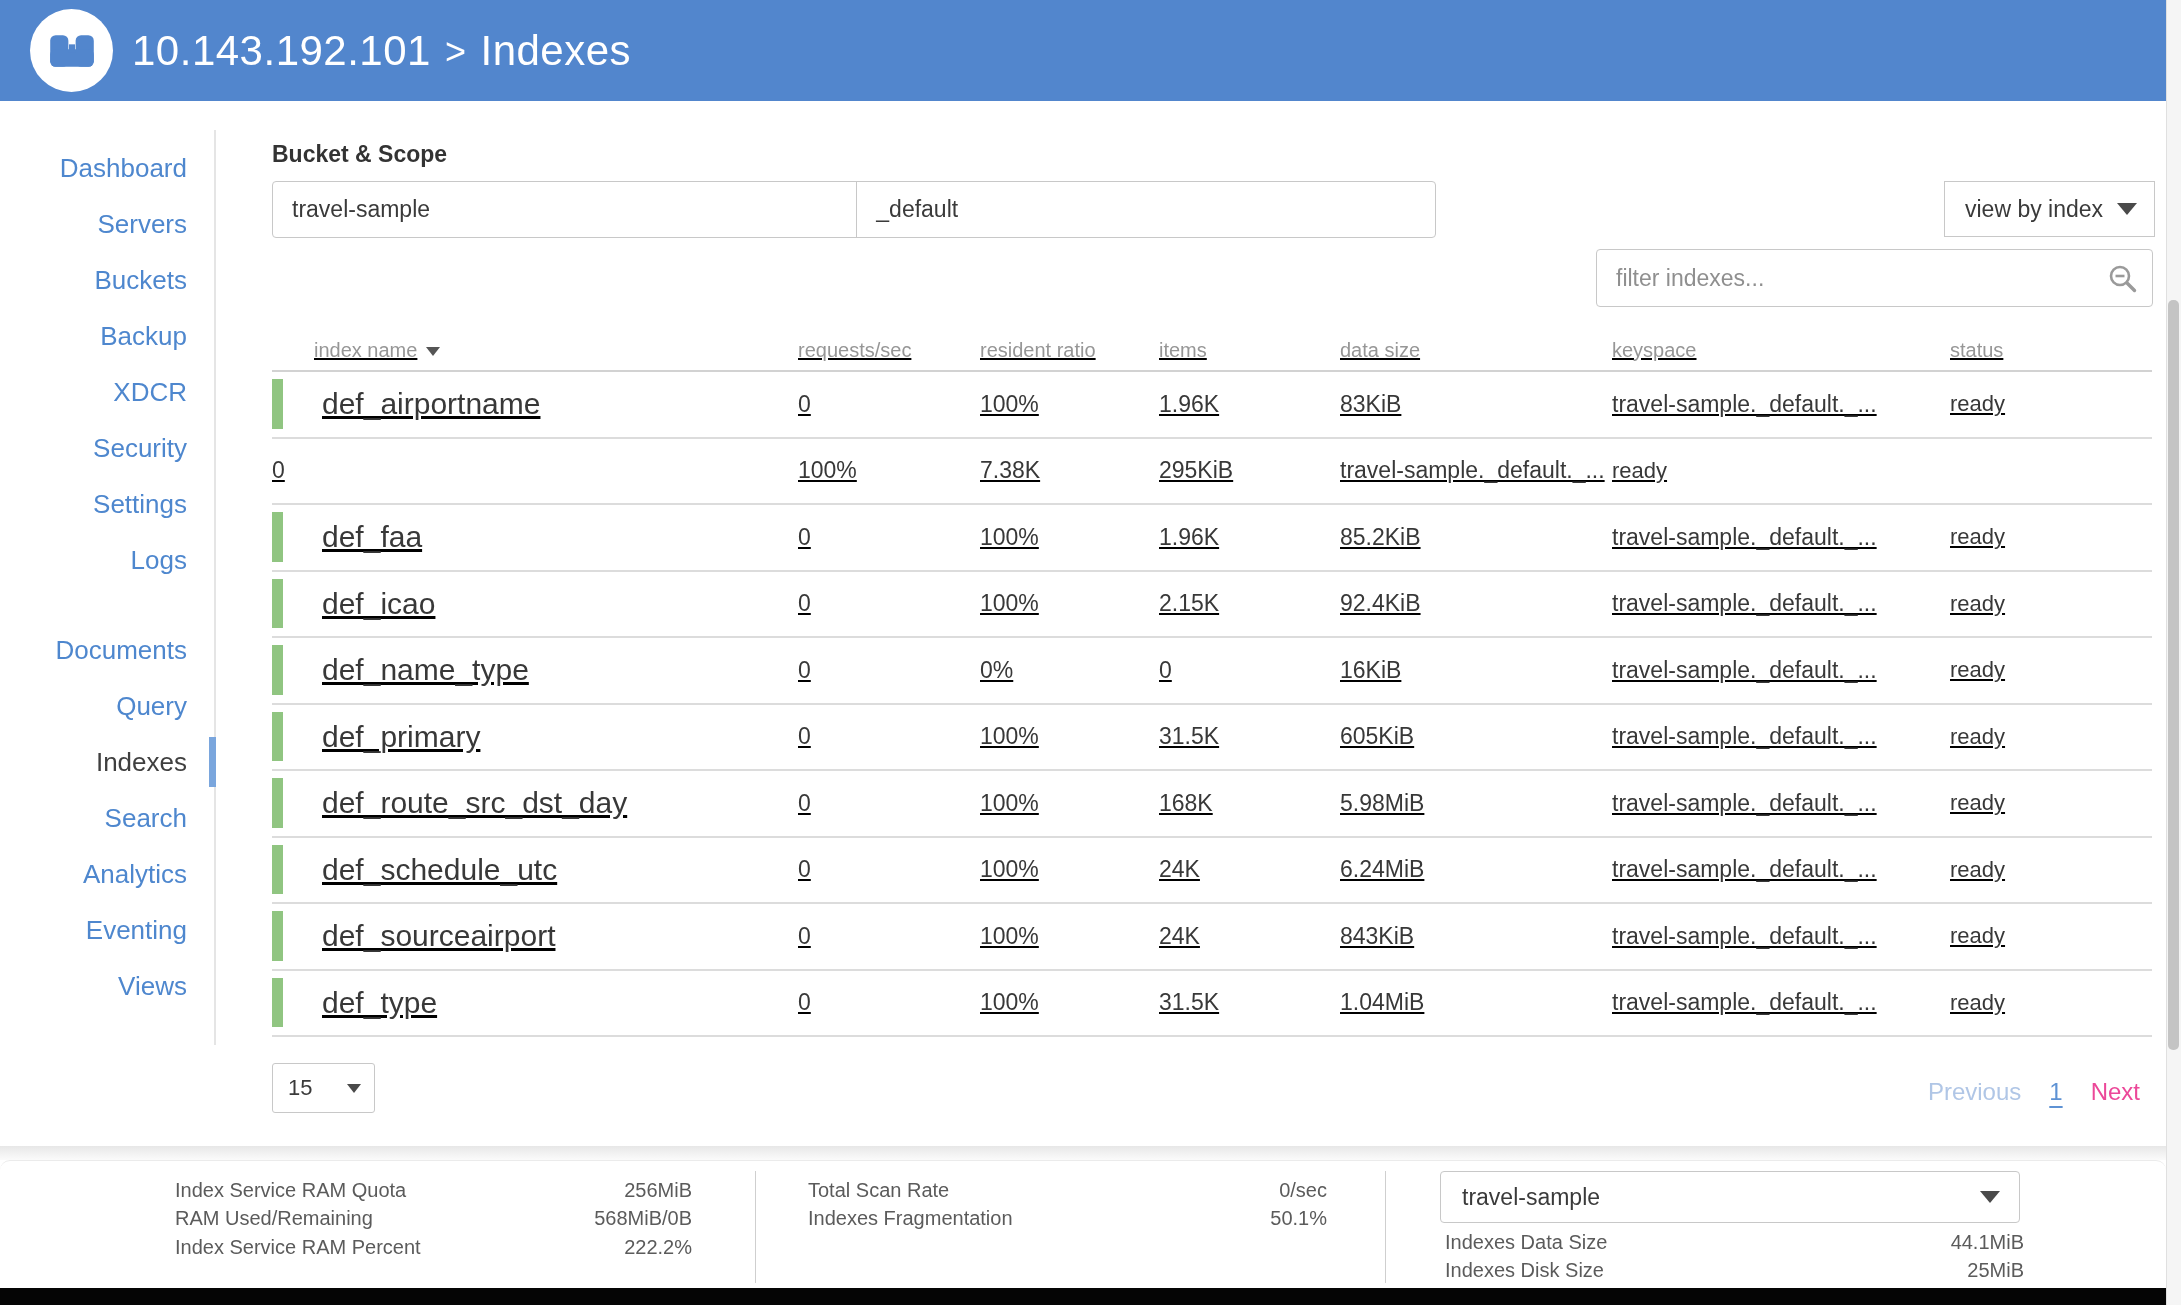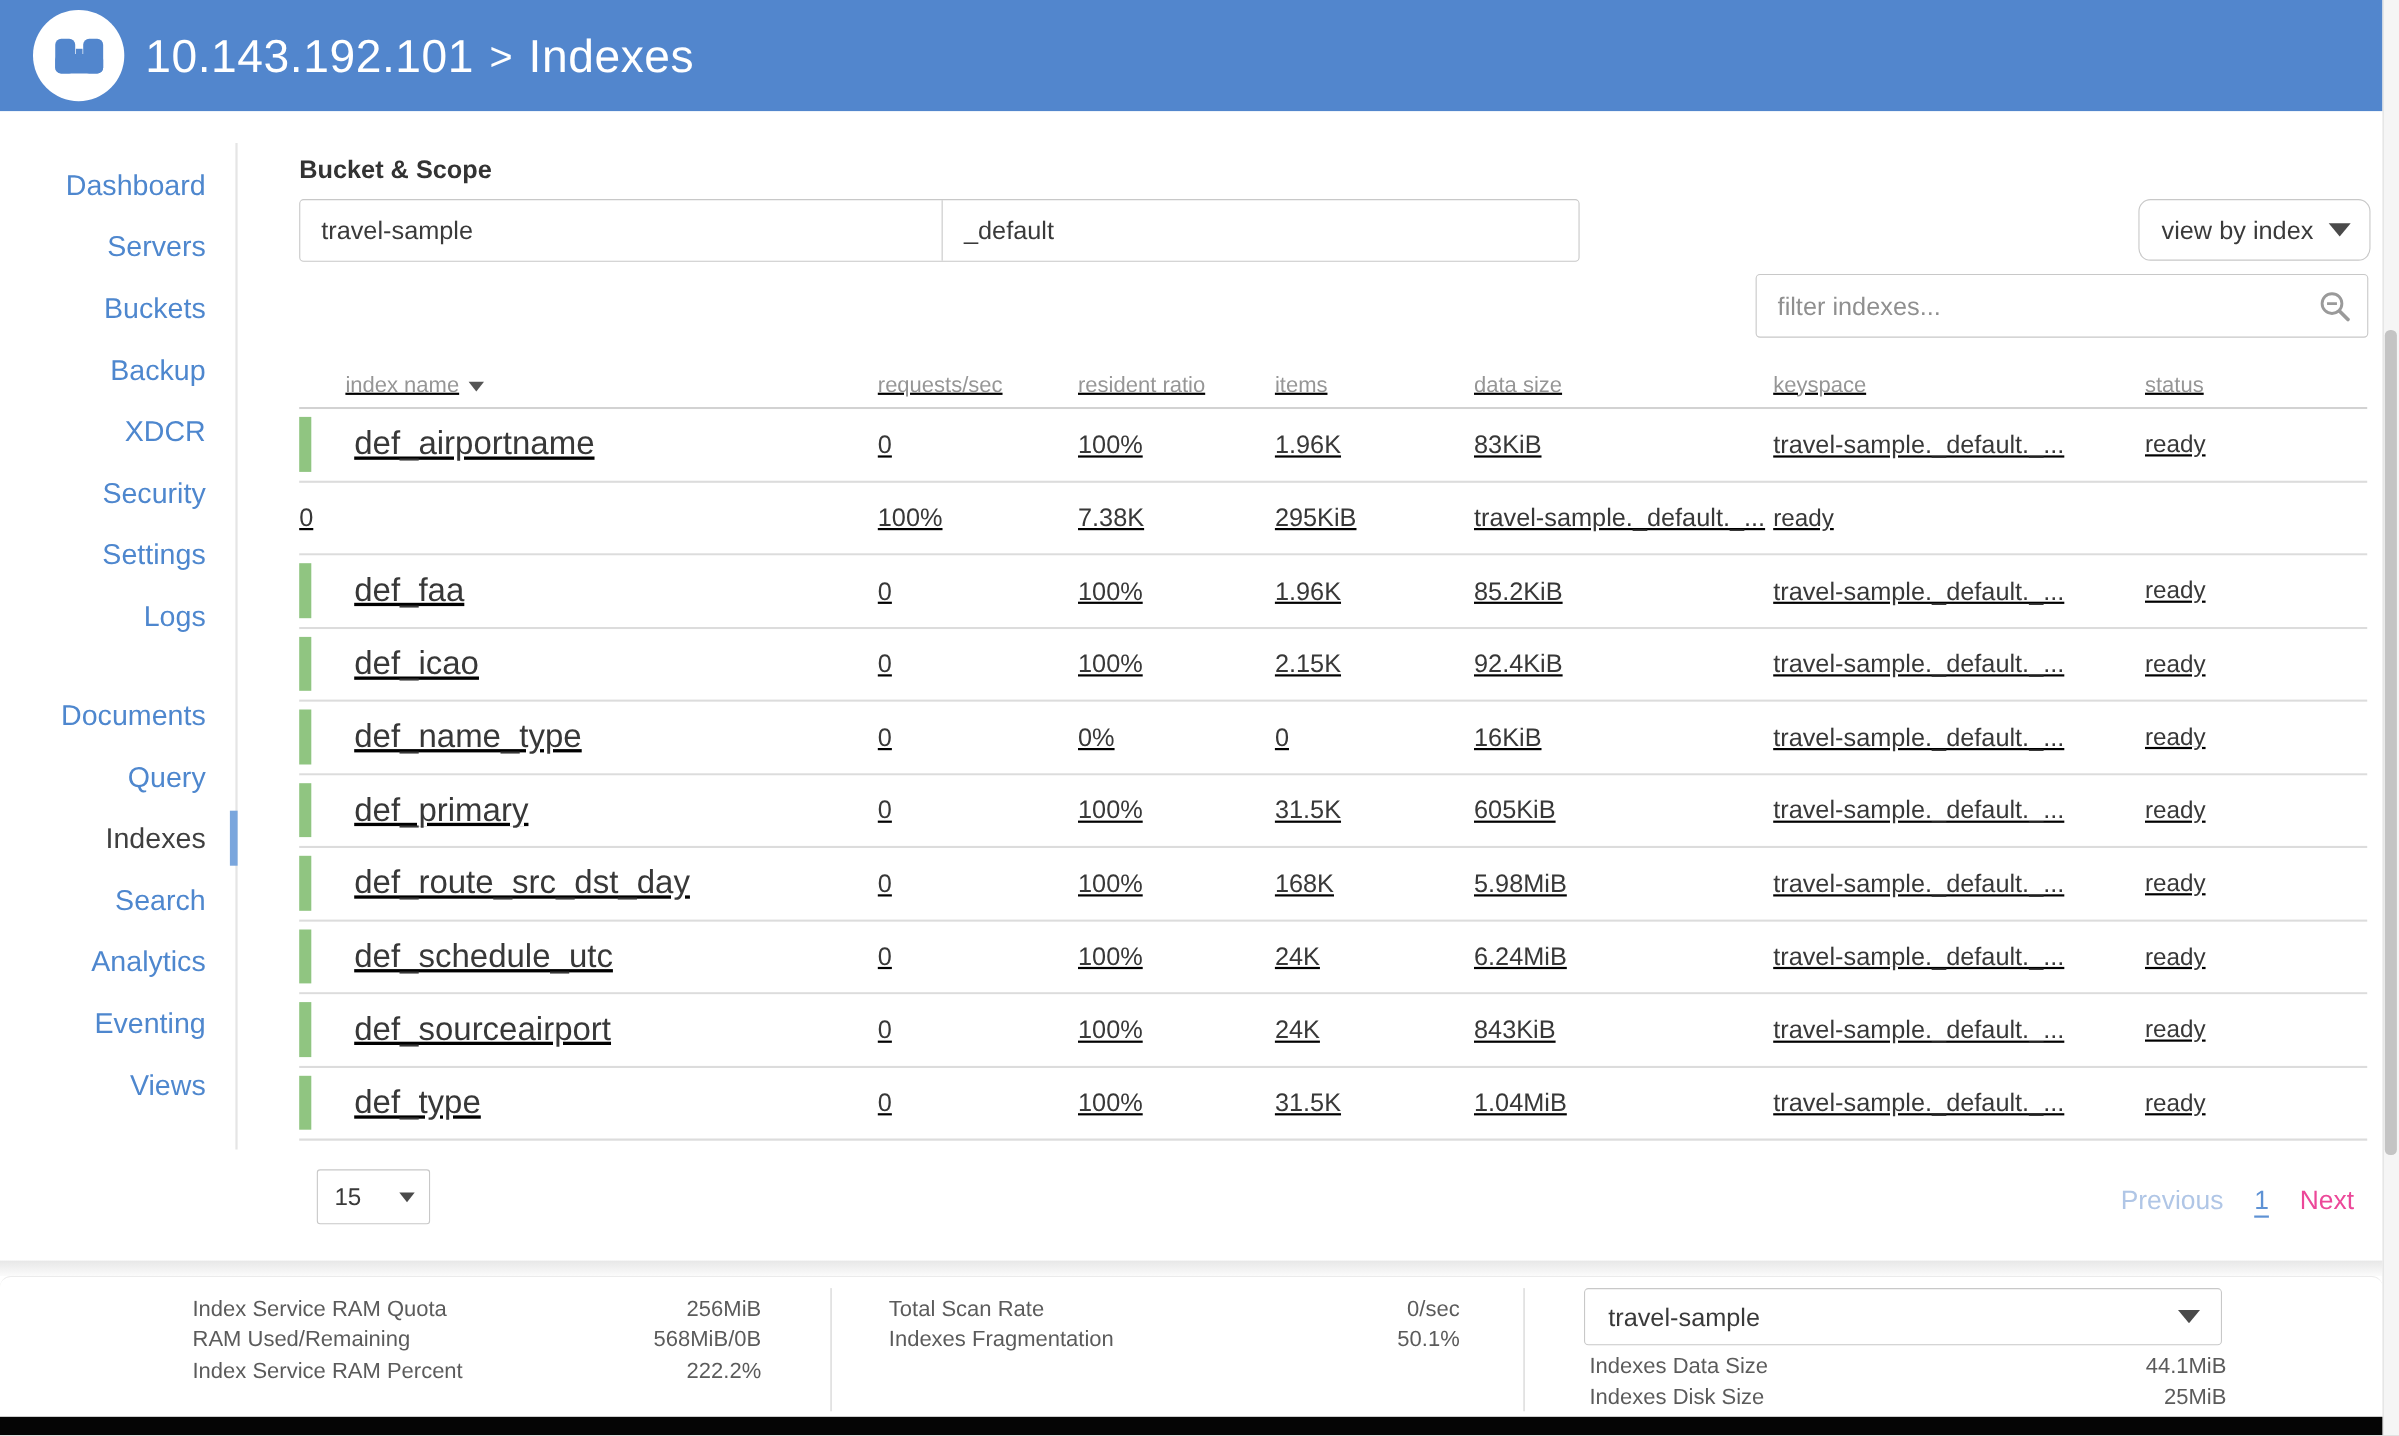--- a/index.html
+++ b/index.html
@@ -30,21 +30,21 @@
 
   
   .bs-label { position:absolute; left:272px; top:141px; font-size:23px; font-weight:bold; color:#333; }
   .bs-control { position:absolute; left:272px; top:181px; width:1164px; height:57px;
                 border:1px solid #c8c8c8; border-radius:4px; background:#fff; display:flex; }
   .bs-cell { flex:0 0 50.2%; display:flex; align-items:center; padding-left:19px;
              font-size:23px; color:#3a3a3a; cursor:pointer; }
   .bs-cell + .bs-cell { flex:0 0 49.8%; border-left:1px solid #c8c8c8; }
 
   .view-select { position:absolute; left:1944px; top:181px; width:211px; height:56px;
-                 border:1px solid #c8c8c8; border-radius:11px; background:#fff; display:flex;
+                 border:1px solid #c8c8c8; border-radius:0; background:#fff; display:flex;
                  align-items:center; justify-content:space-between; padding:0 17px 0 20px;
                  font-size:23px; color:#3a3a3a; cursor:pointer; }
   .caret { width:0; height:0; border-left:10px solid transparent; border-right:10px solid transparent;
            border-top:12px solid #4a4a4a; }
   .caret.small { border-left-width:7px; border-right-width:7px; border-top-width:9px; }
 
   .filter-box { position:absolute; left:1596px; top:249px; width:557px; height:58px;
                 border:1px solid #c8c8c8; border-radius:4px; background:#fff; }
   .filter-box input { width:100%; height:100%; border:none; outline:none; background:transparent;
                 font-size:23px; color:#3a3a3a; padding:0 56px 0 19px; font-family:"Liberation Sans", sans-serif; }
@@ -65,21 +65,21 @@
   .t-row .name { padding-left:50px; font-size:30px; color:#383838; }
   .t-row .num { font-size:23px; color:#383838; }
   .t-row .ks  { font-size:23px; color:#383838; }
   .t-row .st  { font-size:22px; color:#383838; }
   .hbar { position:absolute; left:0; top:7px; bottom:8px; width:11px; background:#90c581; }
 
   
   .page-size { position:absolute; left:272px; top:1063px; width:103px; height:50px;
                border:1px solid #c8c8c8; border-radius:3px; background:#fff; display:flex;
                align-items:center; justify-content:space-between; padding:0 13px 0 15px;
-               font-size:22px; color:#3a3a3a; cursor:pointer;margin-left:16px; }
+               font-size:22px; color:#3a3a3a; cursor:pointer; }
   .pager { position:absolute; top:1078px; right:41px; display:flex; gap:28px; font-size:24px; align-items:center; }
   .pager .prev { color:#b0c6e6; cursor:pointer; }
   .pager .cur  { color:#5e92d4; text-decoration:underline; text-underline-offset:6px; cursor:pointer; }
   .pager .next { color:#ec4899; cursor:pointer; }
 
   
   .footer-shadow { position:absolute; left:0; top:1146px; width:2166px; height:14px;
                    background:linear-gradient(#e7e7e7,#fbfbfb); }
   .footer-panel { position:absolute; left:0; top:1160px; width:2166px; height:128px; background:#fff;
                   border-top:1px solid #ebebeb; border-radius:10px 10px 0 0; }

